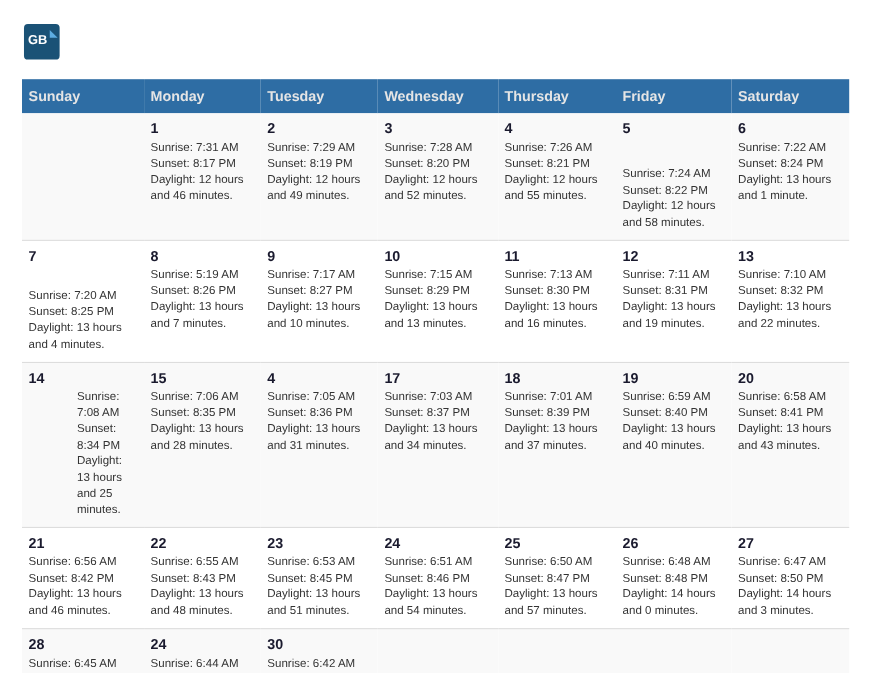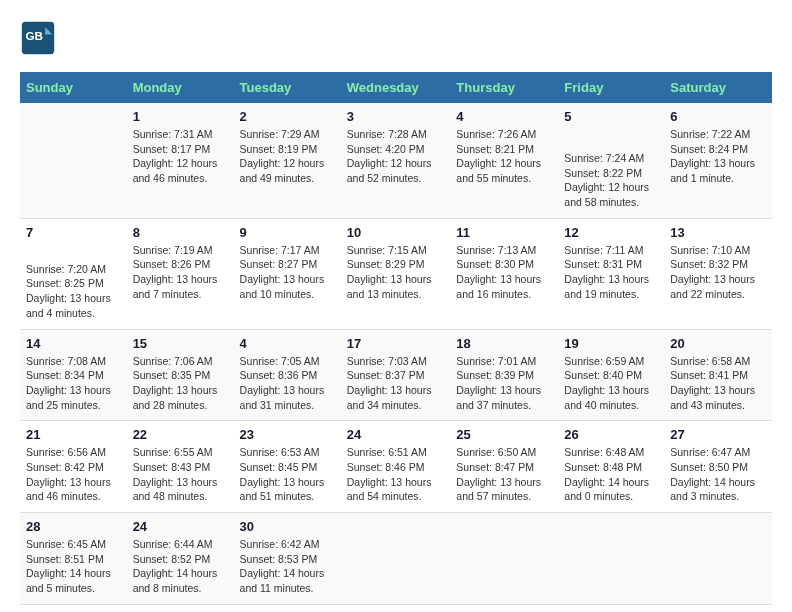--- a/index.html
+++ b/index.html
@@ -45,21 +45,21 @@
       color: #555;
       margin-top: 2px;
     }
     table {
       width: 100%;
       border-collapse: collapse;
       font-size: 11px;
     }
     thead tr th {
       background-color: #2e6da4;
-      color: #86efac;
+      color: #e5e5e5;
       padding: 8px 6px;
       text-align: left;
       font-size: 13px;
       font-weight: bold;
     }
     tbody tr {
       border-bottom: 1px solid #ddd;
     }
     tbody tr:nth-child(odd) {
       background-color: #f9f9f9;
@@ -130,21 +130,21 @@
         <td>
           <div class="day-number">2</div>
           <div class="day-info" style="white-space: pre-line;">Sunrise: 7:29 AM
 Sunset: 8:19 PM
 Daylight: 12 hours
 and 49 minutes.</div>
         </td>
         <td>
           <div class="day-number">3</div>
           <div class="day-info" style="white-space: pre-line;">Sunrise: 7:28 AM
-Sunset: 4:20 PM
+Sunset: 8:20 PM
 Daylight: 12 hours
 and 52 minutes.</div>
         </td>
         <td>
           <div class="day-number">4</div>
           <div class="day-info" style="white-space: pre-line;">Sunrise: 7:26 AM
 Sunset: 8:21 PM
 Daylight: 12 hours
 and 55 minutes.</div>
         </td>
@@ -166,21 +166,21 @@
       <tr>
         <td>
           <div class="day-number">7</div>
           <div class="day-info" style="white-space: pre-line; margin-top: 22px;">Sunrise: 7:20 AM
 Sunset: 8:25 PM
 Daylight: 13 hours
 and 4 minutes.</div>
         </td>
         <td>
           <div class="day-number">8</div>
-          <div class="day-info" style="white-space: pre-line;">Sunrise: 7:19 AM
+          <div class="day-info" style="white-space: pre-line;">Sunrise: 5:19 AM
 Sunset: 8:26 PM
 Daylight: 13 hours
 and 7 minutes.</div>
         </td>
         <td>
           <div class="day-number">9</div>
           <div class="day-info" style="white-space: pre-line;">Sunrise: 7:17 AM
 Sunset: 8:27 PM
 Daylight: 13 hours
 and 10 minutes.</div>
@@ -210,21 +210,21 @@
           <div class="day-number">13</div>
           <div class="day-info" style="white-space: pre-line;">Sunrise: 7:10 AM
 Sunset: 8:32 PM
 Daylight: 13 hours
 and 22 minutes.</div>
         </td>
       </tr>
       <tr>
         <td>
           <div class="day-number">14</div>
-          <div class="day-info" style="white-space: pre-line;">Sunrise: 7:08 AM
+          <div class="day-info" style="white-space: pre-line; margin-left: 44px;">Sunrise: 7:08 AM
 Sunset: 8:34 PM
 Daylight: 13 hours
 and 25 minutes.</div>
         </td>
         <td>
           <div class="day-number">15</div>
           <div class="day-info" style="white-space: pre-line;">Sunrise: 7:06 AM
 Sunset: 8:35 PM
 Daylight: 13 hours
 and 28 minutes.</div>

